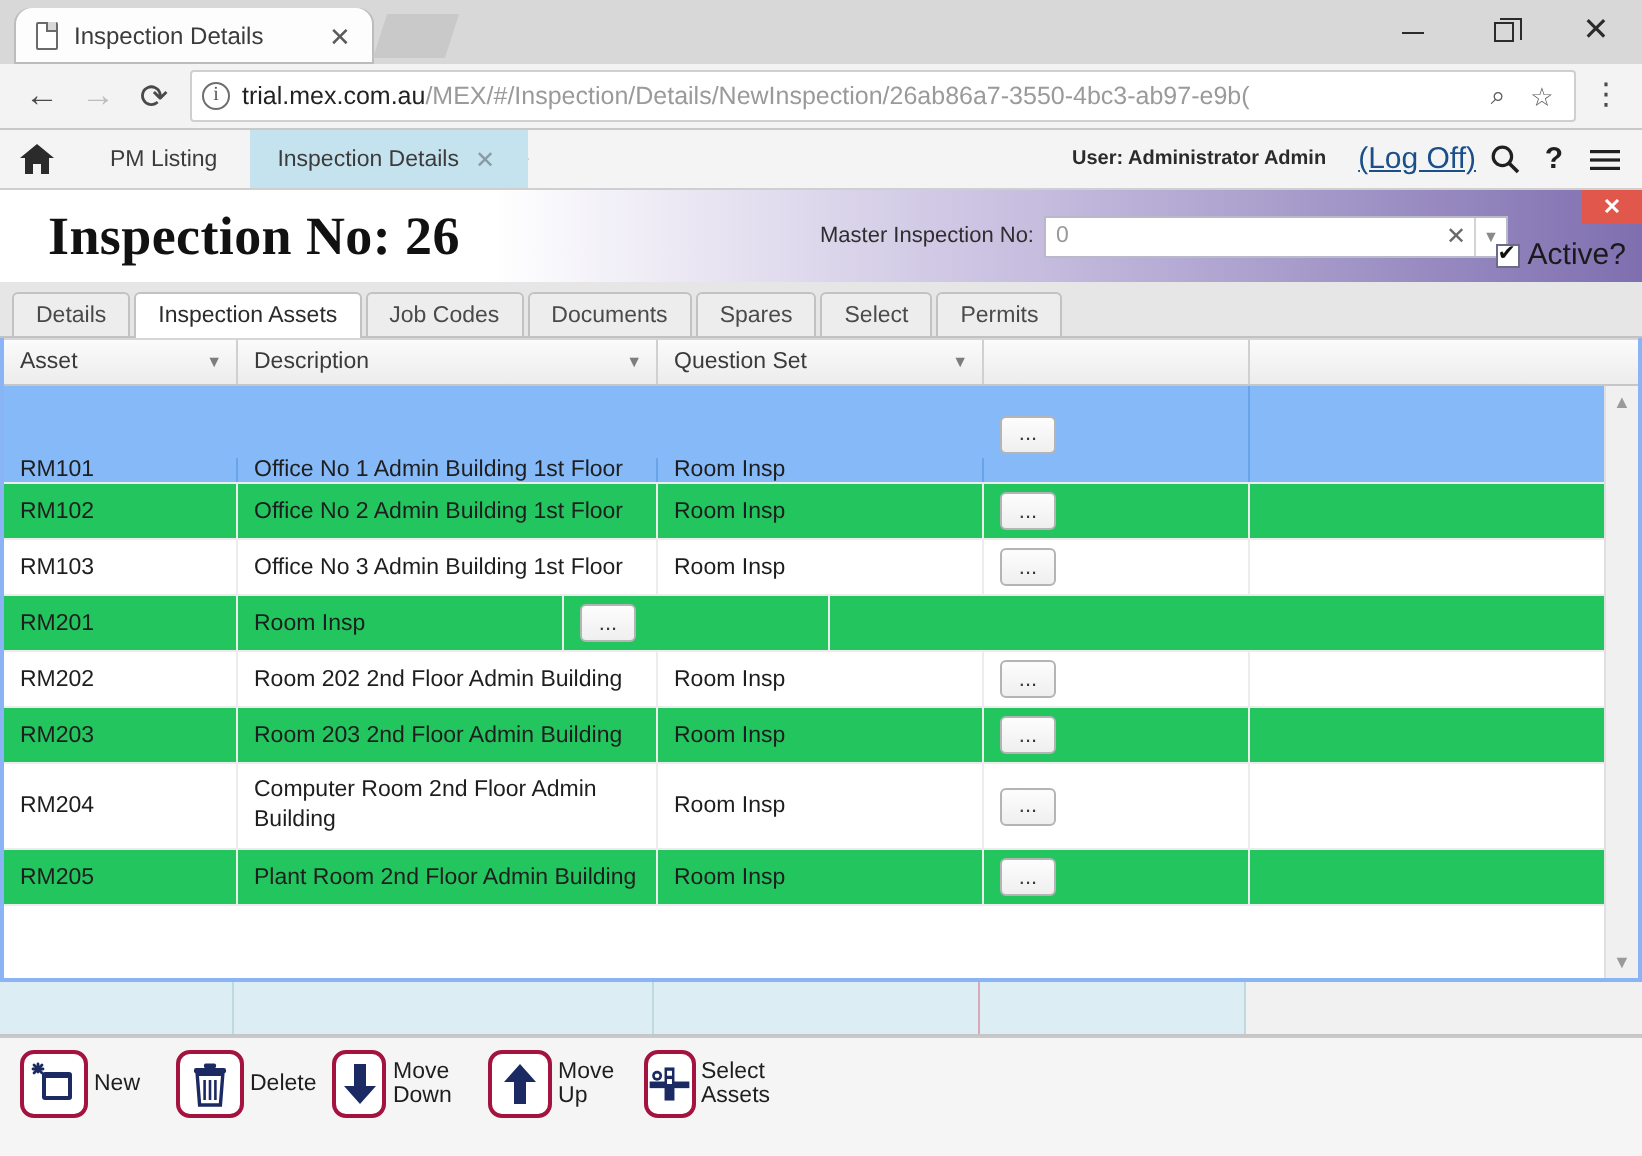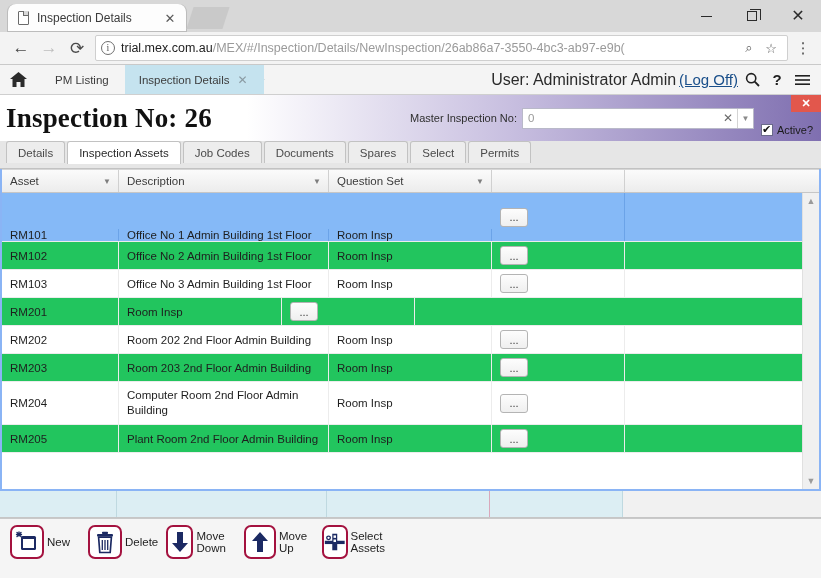--- a/index.html
+++ b/index.html
@@ -121,37 +121,37 @@
   .crumb.home { padding: 0 14px 0 10px; }
   .crumb.active { background: #c5e3ef; }
   .crumb-close { margin-left: 8px; font-size: 12px; color: #8a9aa2; }
   .home-icon {
     width: 17px; height: 15px; position: relative; display: inline-block;
   }
   .nav-right {
     margin-left: auto; display: flex; align-items: center;
     padding-right: 8px; gap: 3px;
   }
-  .user-text { font-size: 16px; color: #2b2b2b; margin-right: 0; }
+  .user-text { font-size: 10px; color: #2b2b2b; margin-right: 13px; font-weight: bold; }
   .logoff-link { color: #1a4f8a; text-decoration: underline; font-size: 15px; }
   .nav-icon-btn {
     width: 22px; height: 22px;
     display: flex; align-items: center; justify-content: center;
     color: #202020;
   }
 
   
   .page-header {
     height: 46px; position: relative;
     background: linear-gradient(to right, #ffffff 0%, #ffffff 30%, #c8bfe0 62%, #7f6fb0 100%);
     display: flex; align-items: center;
   }
   .page-title {
     font-size: 27px; font-weight: bold; color: #111111;
-    margin-left: 6px; letter-spacing: 0.2px;
+    margin-left: 24px; letter-spacing: 0.2px;
     font-family: "Liberation Serif", "DejaVu Serif", serif;
   }
   .master-group {
     position: absolute; left: 410px; top: 0; bottom: 0;
     display: flex; align-items: center;
   }
   .master-label { font-size: 11px; color: #2e2e2e; margin-right: 5px; }
   .master-field {
     width: 232px; height: 21px; background: #ffffff;
     border: 1px solid #b9b9c9; display: flex; align-items: center;
@@ -168,31 +168,31 @@
     display: flex; align-items: center; gap: 4px;
   }
   .active-check {
     width: 12px; height: 12px; background: #ffffff;
     border: 1px solid #6a6a8a; position: relative;
   }
   .active-check::after {
     content: "✔"; position: absolute; left: 0px; top: -3px;
     font-size: 11px; color: #111; line-height: 14px;
   }
-  .active-label { font-size: 11px; color: #1a1a1a; }
+  .active-label { font-size: 15px; color: #1a1a1a; }
   .header-close {
     position: absolute; right: 0; top: 0;
     width: 30px; height: 17px; background: #e2574c;
     display: flex; align-items: center; justify-content: center;
     color: #ffffff; font-size: 11px; font-weight: bold;
   }
 
   
   .tabs-row {
-    height: 28px; display: flex; align-items: flex-start;
+    height: 28px; display: flex; align-items: flex-end;
     background: #e6e6e6; border-bottom: 1px solid #c2c2c2;
     padding-left: 6px;
   }
   .app-tab {
     height: 22px; padding: 0 11px;
     display: flex; align-items: center;
     font-size: 11.5px; color: #4a4a4a;
     background: #ededed; border: 1px solid #c2c2c2;
     border-bottom: none; margin-right: 2px;
     border-radius: 3px 3px 0 0;

